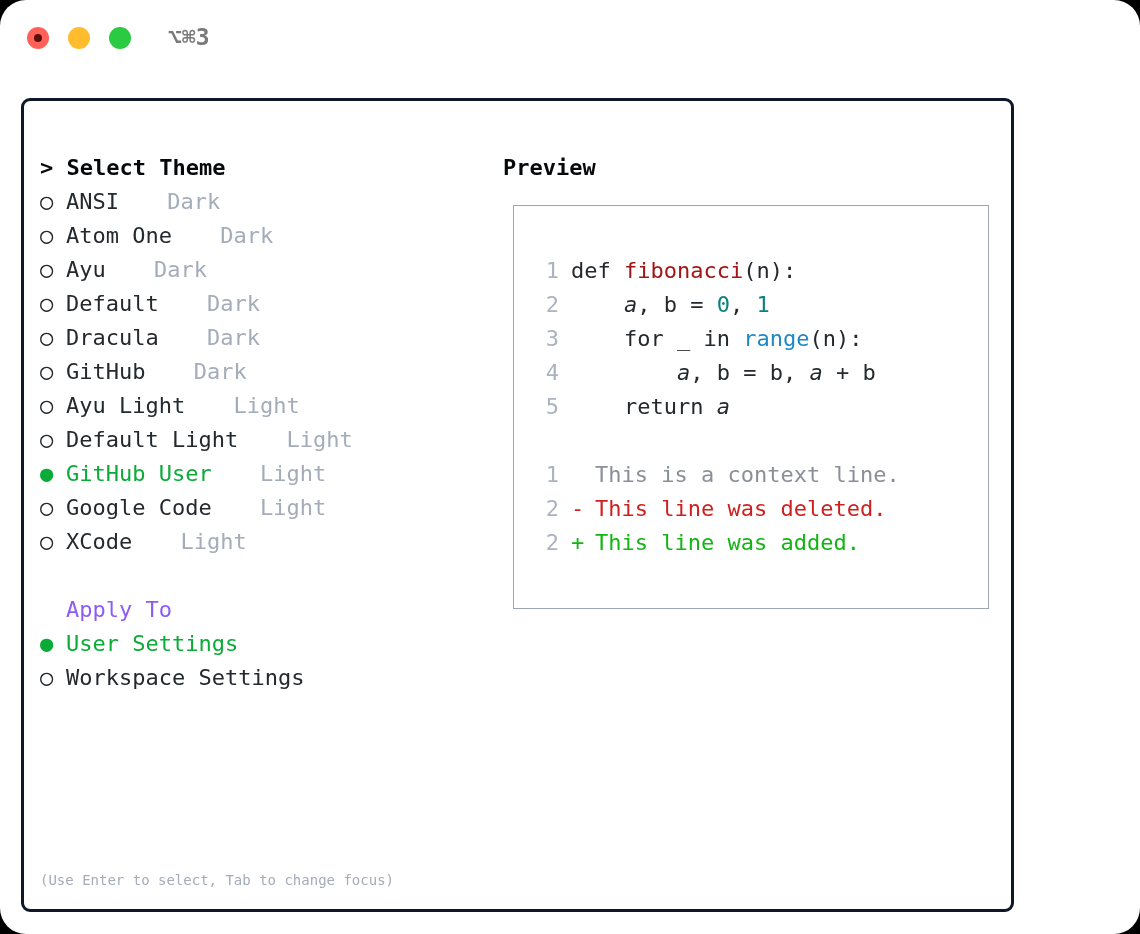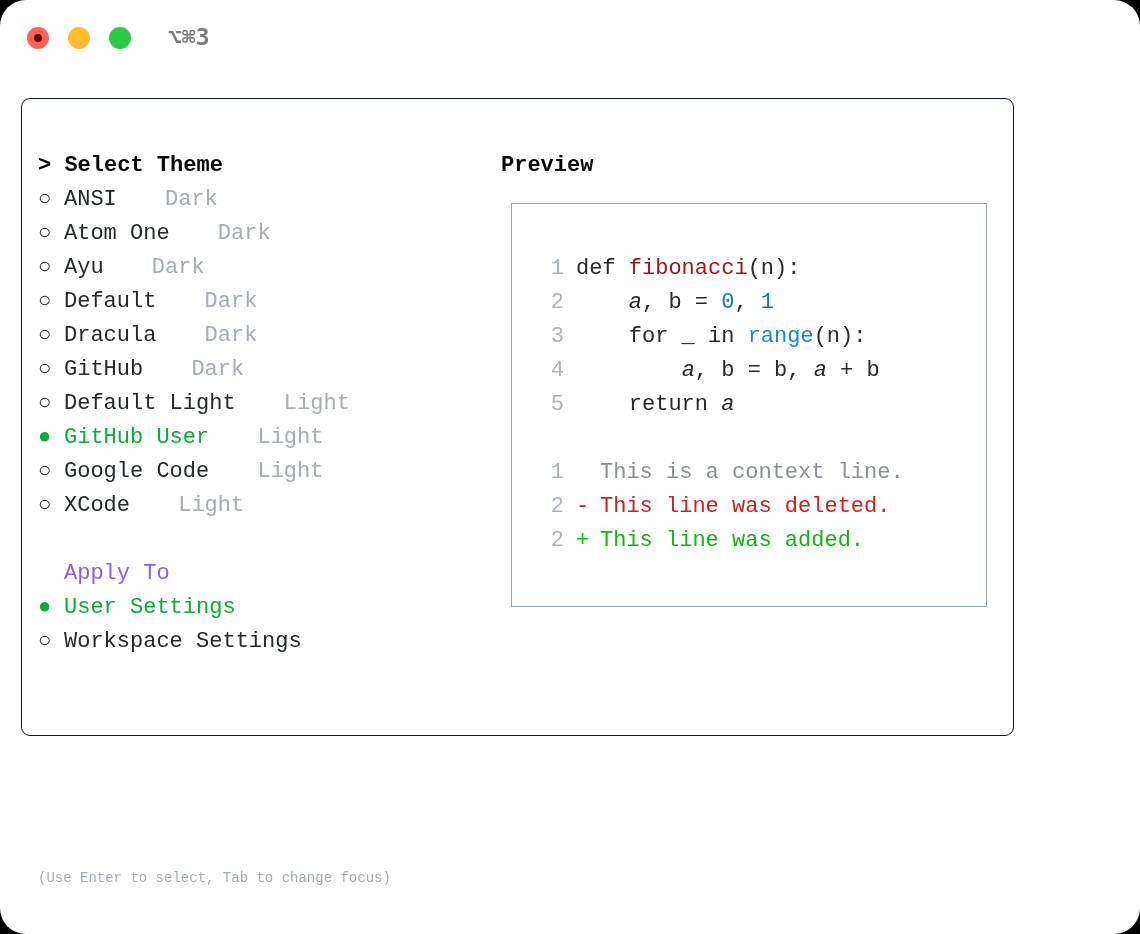--- a/index.html
+++ b/index.html
@@ -61,26 +61,25 @@
     letter-spacing: 0px;
     white-space: pre;
   }
 
   
   #panel {
     position: absolute;
     left: 21px;
     top: 98px;
     width: 993px;
-    height: 638px;
-    border: 1px solid #0f172a;
+    height: 814px;
+    border: 3px solid #0f172a;
     border-radius: 9px;
     box-sizing: border-box;
     background: #ffffff;
-    font-family: Liberation Mono, monospace;
   }
 
   
   #left-col {
     position: absolute;
     left: 16px;
     top: 50px;
     width: 440px;
   }
   .row {
@@ -143,21 +142,21 @@
     left: 10px;
     top: 54px;
     width: 476px;
     height: 404px;
     border: 1px solid #9aa5b5;
     box-sizing: border-box;
     background: #ffffff;
   }
   #code {
     position: absolute;
-    left: 26px;
+    left: 19px;
     top: 48px;
     font-size: 22px;
     line-height: 34px;
   }
   .cline { white-space: pre; }
   .ln {
     display: inline-block;
     width: 26px;
     text-align: right;
     color: #abb3bf;
@@ -190,20 +189,21 @@
 
     <div id="left-col">
       <div class="section-head">&gt; Select Theme</div>
       <div id="theme-list">
           <div class="row"><span class="bullet">○</span><span class="label">ANSI</span><span class="tag"> Dark</span></div>
           <div class="row"><span class="bullet">○</span><span class="label">Atom One</span><span class="tag"> Dark</span></div>
           <div class="row"><span class="bullet">○</span><span class="label">Ayu</span><span class="tag"> Dark</span></div>
           <div class="row"><span class="bullet">○</span><span class="label">Default</span><span class="tag"> Dark</span></div>
           <div class="row"><span class="bullet">○</span><span class="label">Dracula</span><span class="tag"> Dark</span></div>
           <div class="row"><span class="bullet">○</span><span class="label">GitHub</span><span class="tag"> Dark</span></div>
+          <div class="row"><span class="bullet">○</span><span class="label">Ayu Light</span><span class="tag"> Light</span></div>
           <div class="row"><span class="bullet">○</span><span class="label">Default Light</span><span class="tag"> Light</span></div>
           <div class="row"><span class="bullet sel">●</span><span class="label sel">GitHub User</span><span class="tag"> Light</span></div>
           <div class="row"><span class="bullet">○</span><span class="label">Google Code</span><span class="tag"> Light</span></div>
           <div class="row"><span class="bullet">○</span><span class="label">XCode</span><span class="tag"> Light</span></div>
         </div>
       <div class="spacer-sm"></div>
       <div class="group-head">Apply To</div>
       <div id="apply-list">
           <div class="row"><span class="bullet sel">●</span><span class="label sel">User Settings</span></div>
           <div class="row"><span class="bullet">○</span><span class="label">Workspace Settings</span></div>

